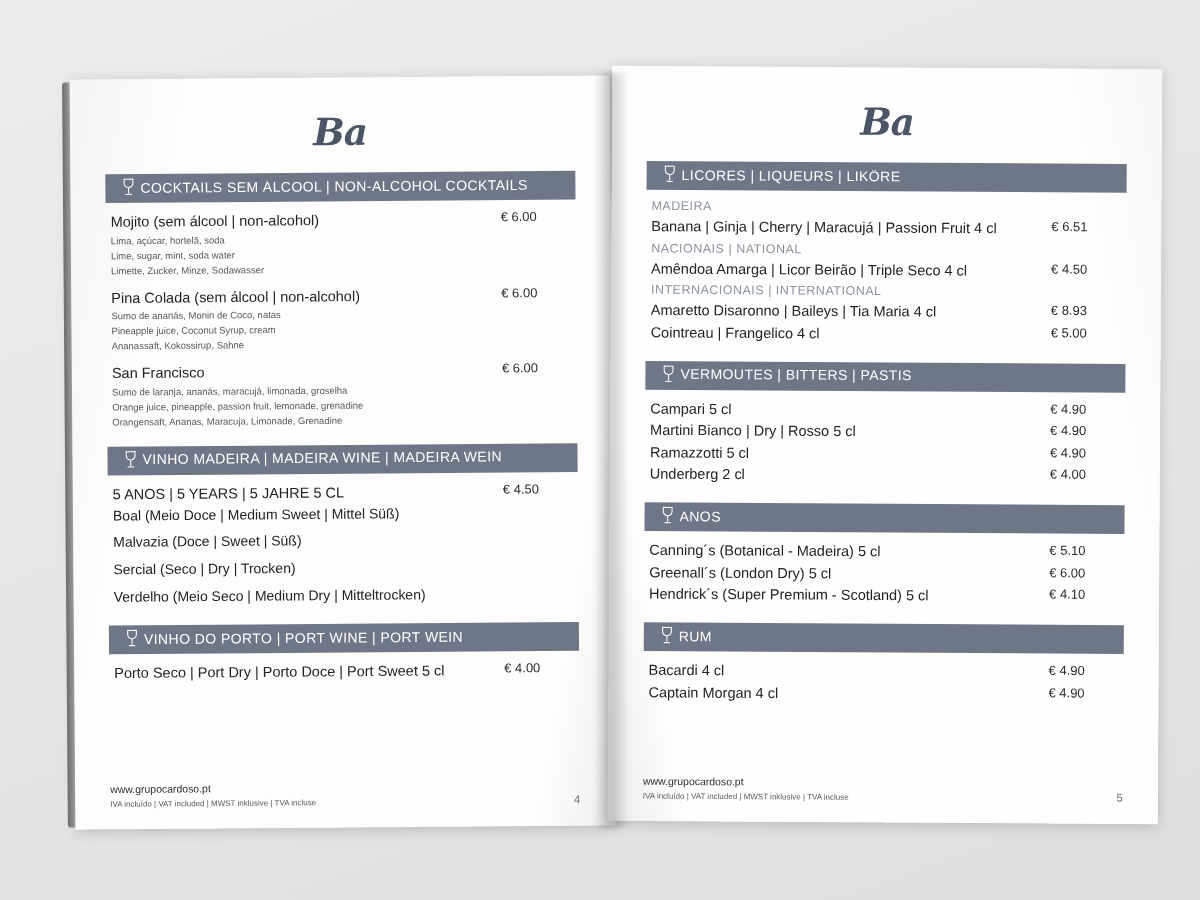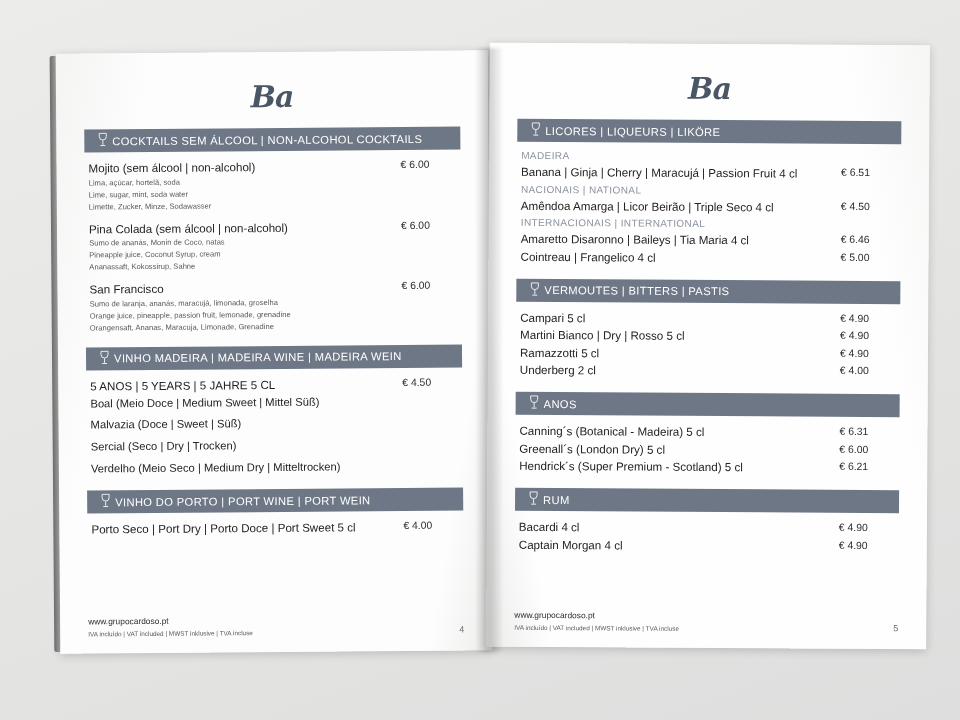--- a/index.html
+++ b/index.html
@@ -19,21 +19,21 @@
   #surface {
     position: absolute;
     inset: 0;
     background: linear-gradient(160deg, #ececeb 0%, #e6e6e4 45%, #dedede 100%);
   }
 
   
   #book {
     position: absolute;
     left: 40px;
-    top: 38px;
+    top: 48px;
     width: 890px;
     height: 624px;
   }
 
   .page {
     position: absolute;
     top: 0;
     background: #fdfdfd;
     box-shadow: 0 2px 10px rgba(0,0,0,0.18);
   }
@@ -307,21 +307,21 @@
             <div class="item-main">
               <div class="item-name">Amêndoa Amarga | Licor Beirão | Triple Seco 4 cl</div>
             </div>
             <div class="item-price">€ 4.50</div>
           </div>
           <div class="subhead">INTERNACIONAIS | INTERNATIONAL</div>
           <div class="item">
             <div class="item-main">
               <div class="item-name">Amaretto Disaronno | Baileys | Tia Maria 4 cl</div>
             </div>
-            <div class="item-price">€ 6.46</div>
+            <div class="item-price">€ 8.93</div>
           </div>
           <div class="item">
             <div class="item-main">
               <div class="item-name">Cointreau | Frangelico 4 cl</div>
             </div>
             <div class="item-price">€ 5.00</div>
           </div>
           <div class="sec-bar">
             <span class="glyph"><svg width="11" height="15" viewBox="0 0 11 15">
                 <path d="M2 1 h7 v3.2 a3.5 3.5 0 0 1 -3.5 3.5 a3.5 3.5 0 0 1 -3.5 -3.5 z" fill="none" stroke="#ffffff" stroke-width="0.9"></path>
@@ -357,33 +357,33 @@
             <span class="glyph"><svg width="11" height="15" viewBox="0 0 11 15">
                 <path d="M2 1 h7 v3.2 a3.5 3.5 0 0 1 -3.5 3.5 a3.5 3.5 0 0 1 -3.5 -3.5 z" fill="none" stroke="#ffffff" stroke-width="0.9"></path>
                 <path d="M5.5 7.9 v4.6 M3 13.2 h5" stroke="#ffffff" stroke-width="0.9" fill="none"></path>
               </svg></span>
             <span class="sec-title">ANOS</span>
           </div>
           <div class="item">
             <div class="item-main">
               <div class="item-name">Canning´s (Botanical - Madeira) 5 cl</div>
             </div>
-            <div class="item-price">€ 6.31</div>
+            <div class="item-price">€ 5.10</div>
           </div>
           <div class="item">
             <div class="item-main">
               <div class="item-name">Greenall´s (London Dry) 5 cl</div>
             </div>
             <div class="item-price">€ 6.00</div>
           </div>
           <div class="item">
             <div class="item-main">
               <div class="item-name">Hendrick´s (Super Premium - Scotland) 5 cl</div>
             </div>
-            <div class="item-price">€ 6.21</div>
+            <div class="item-price">€ 4.10</div>
           </div>
           <div class="sec-bar">
             <span class="glyph"><svg width="11" height="15" viewBox="0 0 11 15">
                 <path d="M2 1 h7 v3.2 a3.5 3.5 0 0 1 -3.5 3.5 a3.5 3.5 0 0 1 -3.5 -3.5 z" fill="none" stroke="#ffffff" stroke-width="0.9"></path>
                 <path d="M5.5 7.9 v4.6 M3 13.2 h5" stroke="#ffffff" stroke-width="0.9" fill="none"></path>
               </svg></span>
             <span class="sec-title">RUM</span>
           </div>
           <div class="item">
             <div class="item-main">

